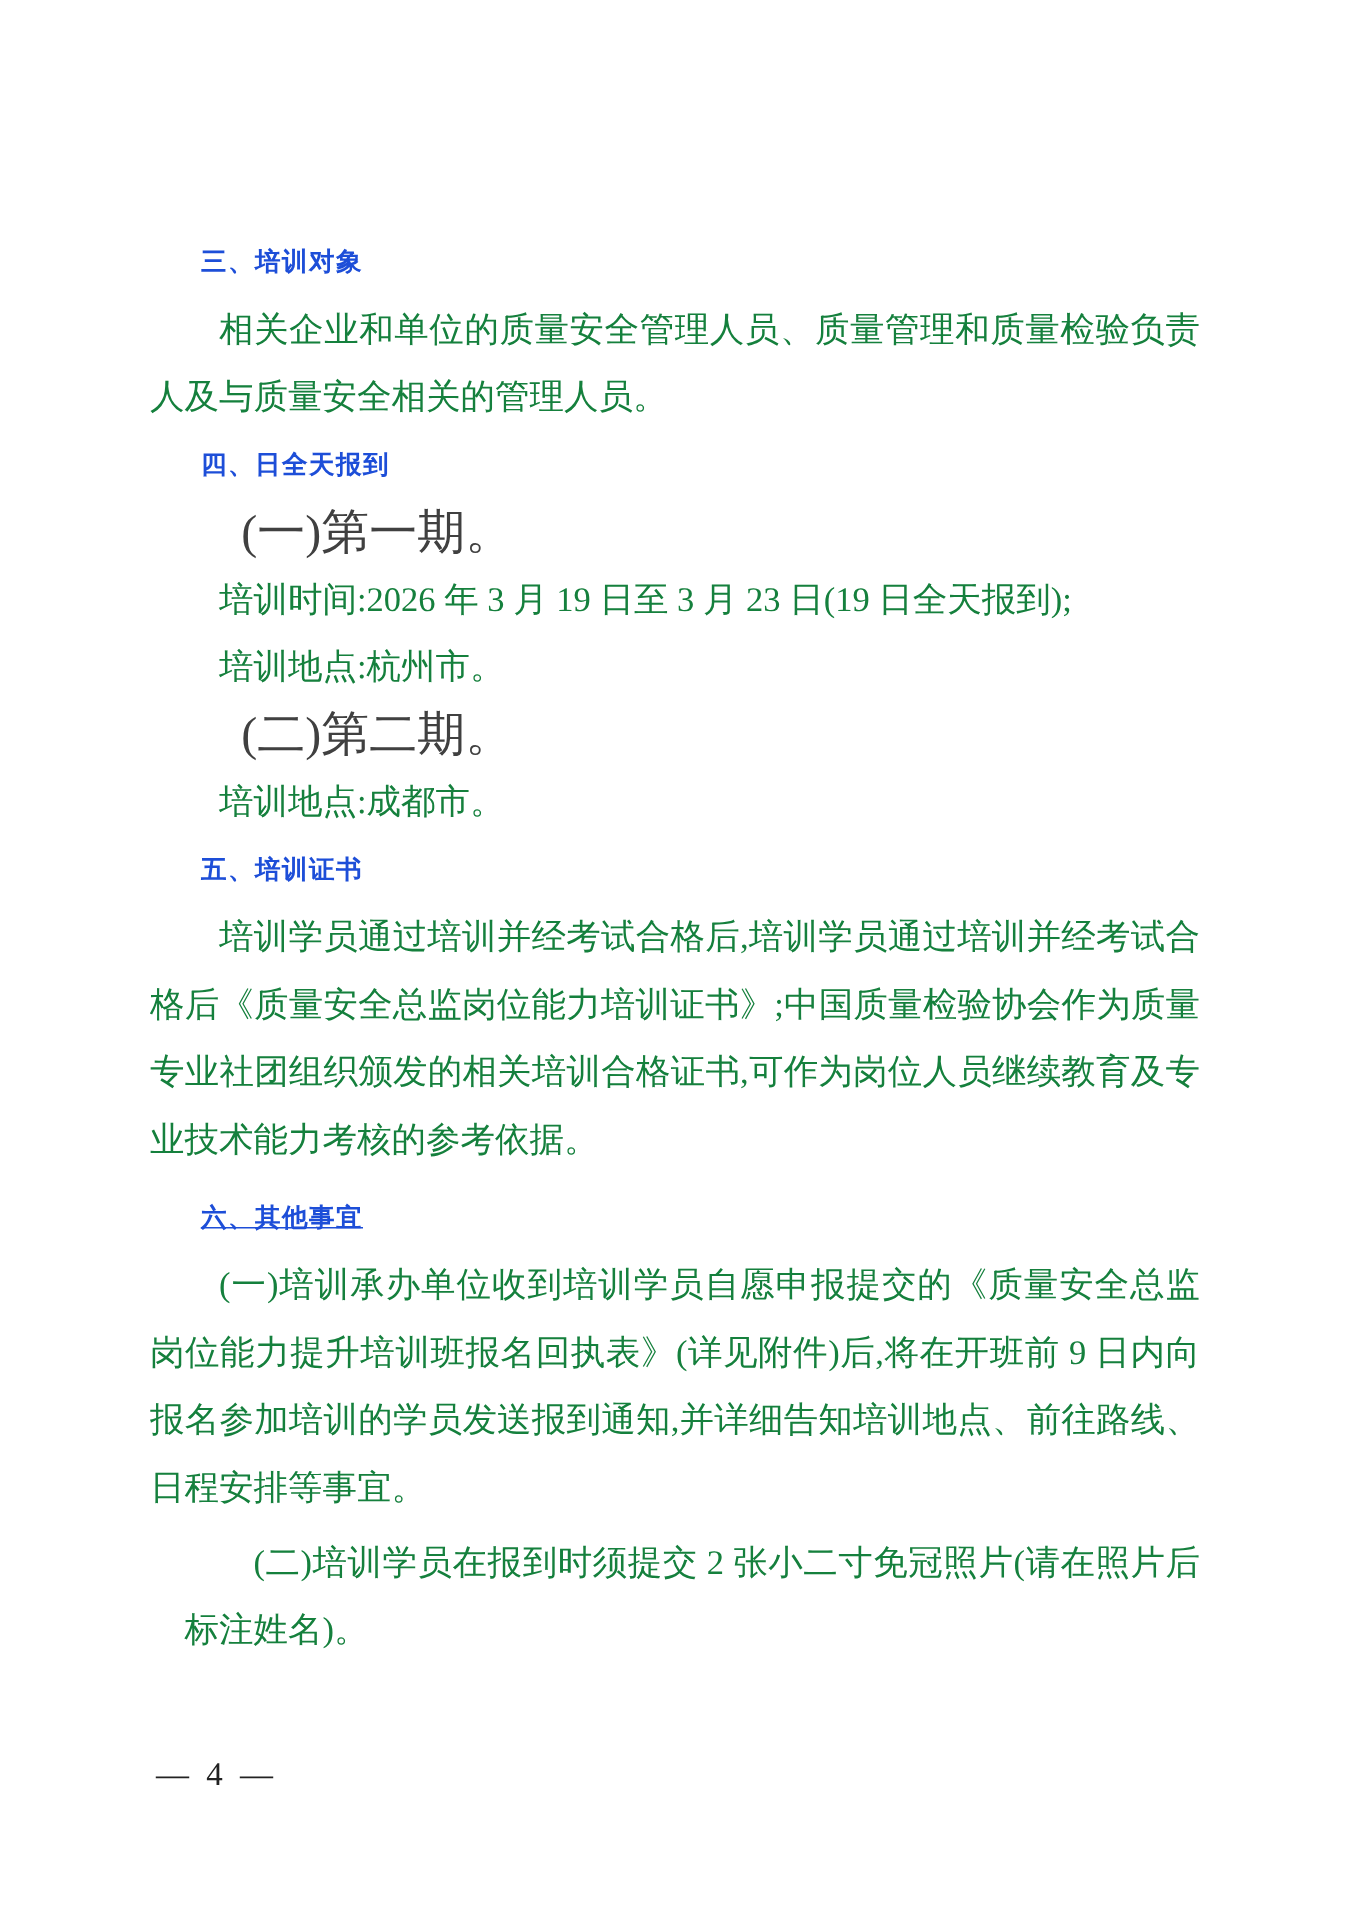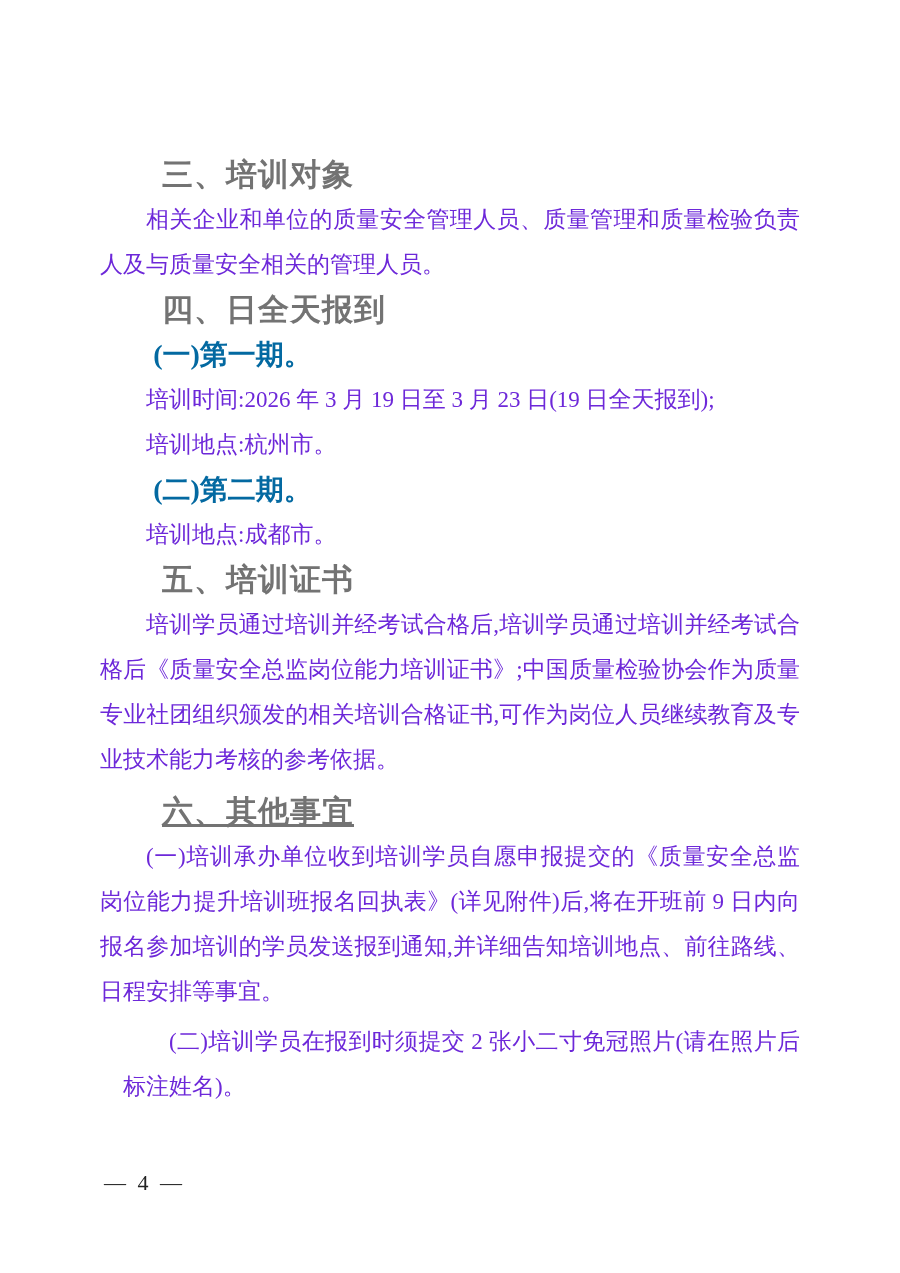--- a/index.html
+++ b/index.html
@@ -17,44 +17,44 @@
     font-family: "Liberation Serif", "DejaVu Serif", serif;
     color: #1f1f1f;
     overflow: hidden;
   }
   .body-text {
     width: 700px;
   }
   .sec {
     font-family: "Liberation Sans", "DejaVu Sans", sans-serif;
     font-weight: 700;
-    color: #737373;
-    font-size: 31px;
+    color: #1d4ed8;
+    font-size: 17px;
     line-height: 45px;
     margin: 0;
     text-indent: 2em;
     letter-spacing: 1px;
   }
   .sub {
     font-family: "Liberation Serif", "DejaVu Serif", serif;
-    font-weight: 700;
-    color: #0369a1;
-    font-size: 28px;
+    font-weight: 400;
+    color: #404040;
+    font-size: 32px;
     line-height: 45px;
     margin: 0;
     text-indent: 1.9em;
   }
   .para {
     font-size: 23px;
     line-height: 45px;
     margin: 0;
     text-indent: 2em;
     text-align: justify;
     word-break: break-all;
-    color: #6d28d9;
+    color: #15803d;
   }
   .sec-gap { margin-top: 7px; text-decoration: underline; }
   .para-gap { margin-top: 5px; margin-left: 23px; }
   .page-number {
     position: absolute;
     left: 104px;
     top: 1168px;
     font-size: 22px;
     line-height: 30px;
     letter-spacing: 3px;

